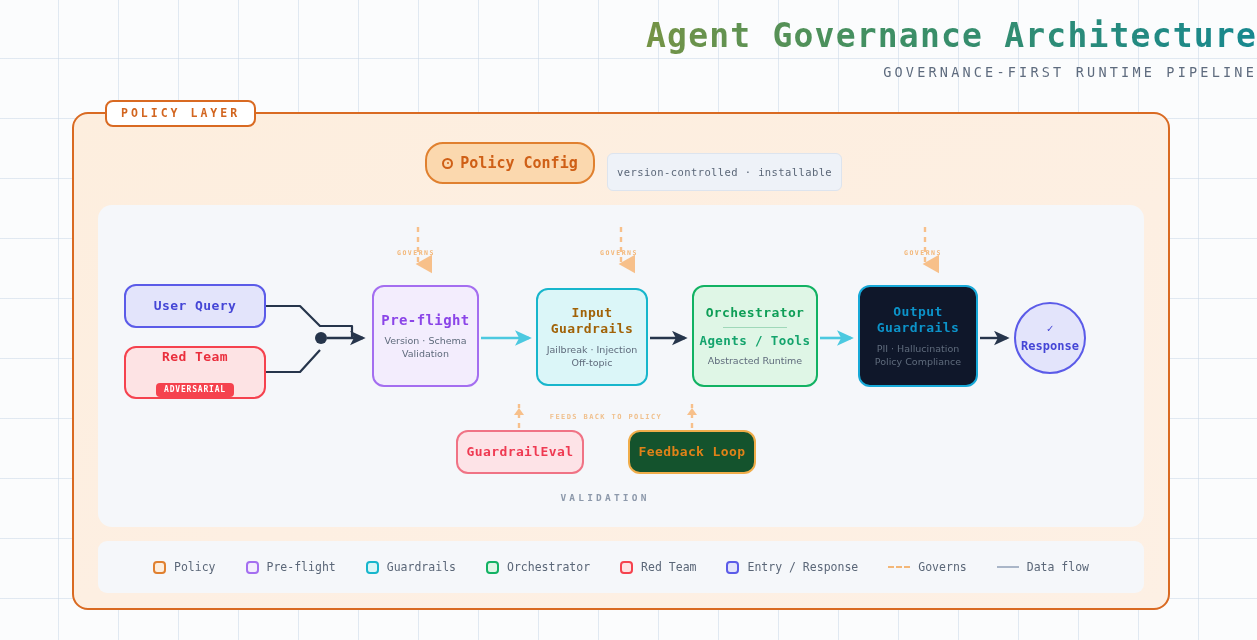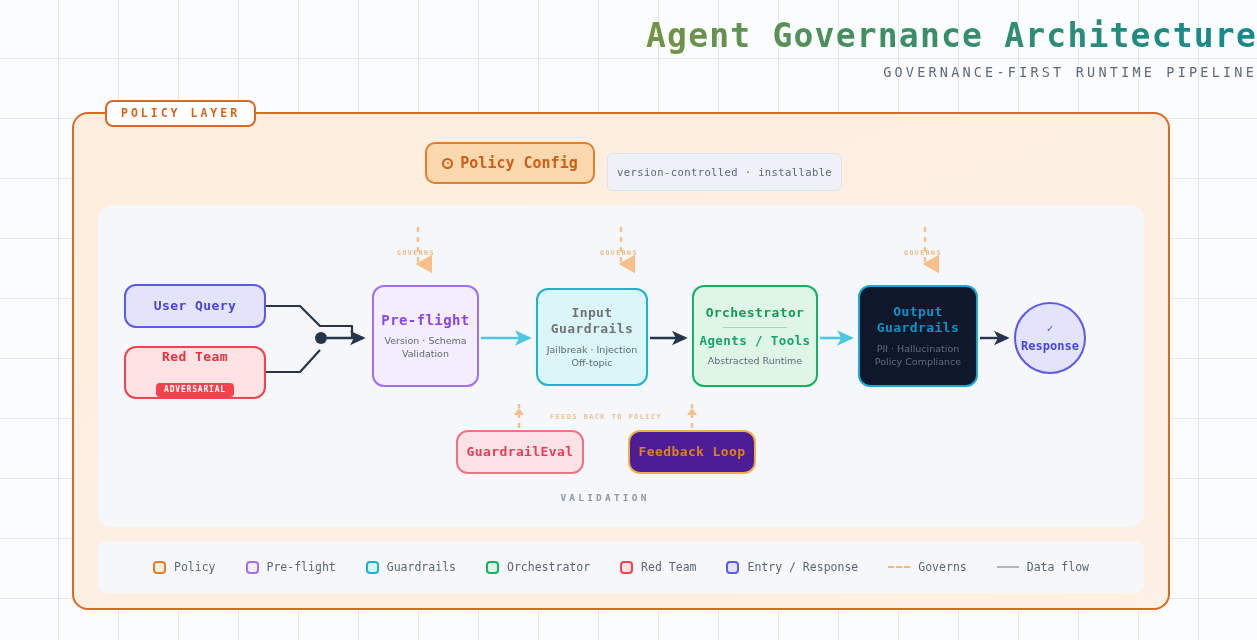--- a/index.html
+++ b/index.html
@@ -41,21 +41,21 @@
     position:absolute;left:105px;top:100px;
     background:#ffffff;border:2px solid #d96a22;border-radius:8px;
     padding:4px 14px 5px;
     font-size:11.5px;font-weight:700;letter-spacing:3px;color:#d2651f;
     z-index:6;
   }
 
   
   .policy-config{
     position:absolute;left:425px;top:142px;width:170px;height:42px;
-    background:#fbd8ae;border:2px solid #e0802f;border-radius:10px;
+    background:#fbd8ae;border:2px solid #e0802f;border-radius:18px;
     display:flex;align-items:center;justify-content:center;gap:7px;
     font-size:15px;font-weight:700;color:#cf5f16;
     box-sizing:border-box;z-index:5;
   }
   .cfg-icon{
     display:inline-block;width:11px;height:11px;border-radius:50%;
     border:2px solid #cf5f16;box-sizing:border-box;position:relative;
   }
   .cfg-icon::after{
     content:"";position:absolute;left:2.5px;top:2.5px;width:2px;height:2px;
@@ -105,21 +105,21 @@
   
   .n-preflight{
     left:372px;top:285px;width:107px;height:102px;
     background:#f3edfd;border:2px solid #a46ef0;
   }
   .n-preflight .node-title{color:#8b45e8;font-size:14px;}
   .n-inputg{
     left:536px;top:288px;width:112px;height:98px;
     background:#dbf6f8;border:2px solid #17b6cc;
   }
-  .n-inputg .node-title{color:#737373;}
+  .n-inputg .node-title{color:#a16207;}
   .n-orch{
     left:692px;top:285px;width:126px;height:102px;
     background:#dff6e6;border:2px solid #12b263;
   }
   .n-orch .node-title{color:#0f9e57;}
   .orch-rule{width:64px;height:1px;background:#9fd8b9;margin:6px 0 5px;}
   .orch-mid{font-size:12.5px;font-weight:700;color:#15a46d;letter-spacing:.4px;}
   .n-outputg{
     left:858px;top:285px;width:120px;height:102px;
     background:#0f172a;border:2px solid #17a9d8;
@@ -136,21 +136,21 @@
   .resp-label{font-size:12px;font-weight:700;color:#4546d6;margin-top:4px;}
 
   
   .n-guardeval{
     left:456px;top:430px;width:128px;height:44px;
     background:#fde3e7;border:2px solid #f07385;
   }
   .n-guardeval .node-title{color:#ef3a52;font-size:13px;}
   .n-feedback{
     left:628px;top:430px;width:128px;height:44px;
-    background:#4c1d95;border:2px solid #f0ad4a;
+    background:#14532d;border:2px solid #f0ad4a;
   }
   .n-feedback .node-title{color:#e08218;font-size:13px;}
 
   .validation-label{
     position:absolute;left:0;top:492px;width:1210px;text-align:center;
     font-size:9.5px;letter-spacing:3.2px;color:#8d99ab;font-weight:700;
   }
 
   
   .svg-layer{position:absolute;left:0;top:0;width:1257px;height:640px;pointer-events:none;}

